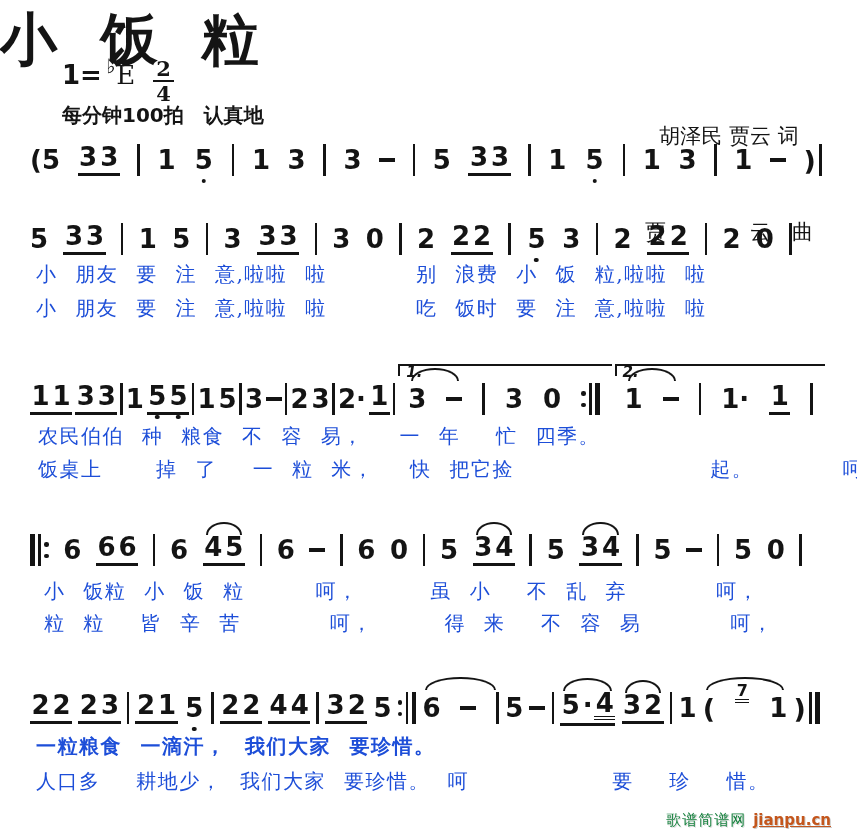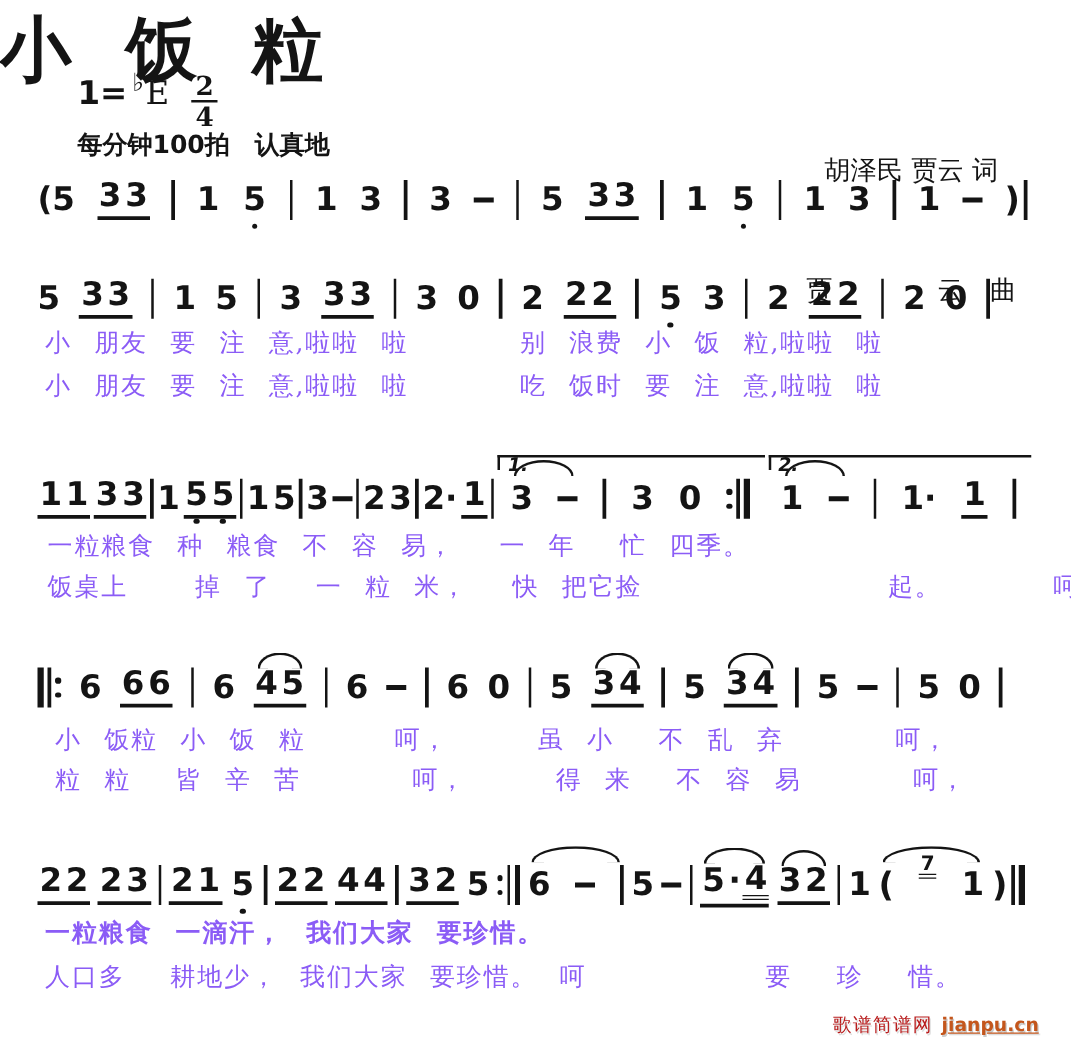--- a/index.html
+++ b/index.html
@@ -50,21 +50,21 @@
          padding:17px 12px 0 10px;margin-top:-17px;height:36px;box-sizing:content-box;}
   .volta::before{content:"";position:absolute;top:0;left:0;right:0;height:10px;
          border-top:2.5px solid #141414;border-left:2.5px solid #141414;}
   .vnum{position:absolute;top:1px;left:8px;font-size:15px;font-style:italic;
         font-weight:bold;line-height:1;}
   .sm{align-self:flex-start;margin-top:-7px;height:auto;}
   .sm .c{font-size:16px;}
 
   
   .lyr{position:absolute;white-space:pre;font-size:20px;letter-spacing:1.5px;
-       word-spacing:10px;font-family:"DejaVu Serif",serif;color:#8b5cf6;}
+       word-spacing:10px;font-family:"DejaVu Serif",serif;color:#1d4ed8;}
 
   
   .watermark{position:absolute;right:26px;top:811px;font-size:15px;white-space:pre;}
   .wm-site{letter-spacing:1px;text-shadow:1px 1px 0 #ddd;}
   .wm-url{margin-left:7px;font-weight:bold;text-shadow:1px 1px 0 #ccc;
           font-family:"DejaVu Sans",sans-serif;text-decoration:underline;}
 </style>
 </head>
 <body>
 
@@ -266,22 +266,22 @@
       </span>
       <span class="rpt">
         <span class="paren">)</span>
         <span class="bar"></span>
         <span class="bar thick"></span>
       </span>
     </div>
 
   <div class="lyr" style="left:36px;top:261px;">小 朋友 要 注 意,啦啦 啦     别 浪费 小 饭 粒,啦啦 啦</div>
   <div class="lyr" style="left:36px;top:295px;">小 朋友 要 注 意,啦啦 啦     吃 饭时 要 注 意,啦啦 啦</div>
-  <div class="lyr" style="left:38px;top:423px;">一粒粮食 种 粮食 不 容 易，  一 年  忙 四季。</div>
+  <div class="lyr" style="left:38px;top:423px;">农民伯伯 种 粮食 不 容 易，  一 年  忙 四季。</div>
   <div class="lyr" style="left:38px;top:456px;">饭桌上   掉 了  一 粒 米，  快 把它捡           起。     呵</div>
   <div class="lyr" style="left:44px;top:578px;">小 饭粒 小 饭 粒    呵，    虽 小  不 乱 弃     呵，</div>
   <div class="lyr" style="left:44px;top:610px;">粒 粒  皆 辛 苦     呵，    得 来  不 容 易     呵，</div>
   <div class="lyr" style="left:36px;top:733px;font-weight:bold;">一粒粮食 一滴汗， 我们大家 要珍惜。</div>
   <div class="lyr" style="left:36px;top:768px;">人口多  耕地少， 我们大家 要珍惜。 呵        要  珍  惜。</div>
 
-  <div class="watermark"><span class="wm-site" style="color: #b91c1c; text-align: right;">歌谱简谱网</span><span class="wm-url" style="color: rgb(196, 86, 28);">jianpu.cn</span></div>
+  <div class="watermark"><span class="wm-site" style="color: #15803d; text-align: right;">歌谱简谱网</span><span class="wm-url" style="color: rgb(196, 86, 28);">jianpu.cn</span></div>
 
 </div>
 
 </body></html>

